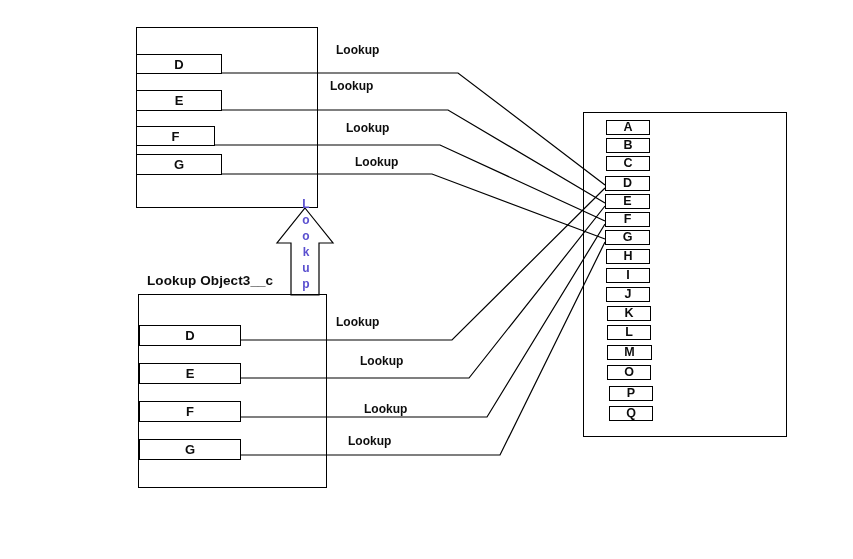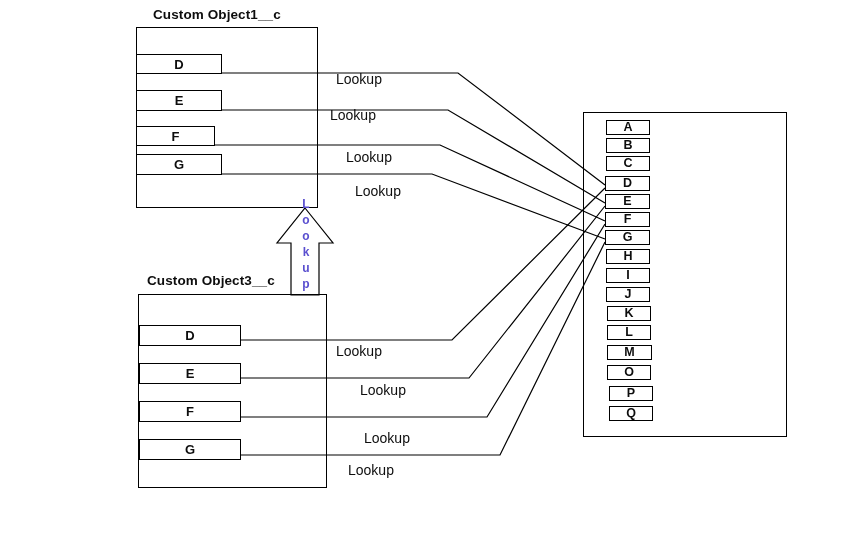--- a/index.html
+++ b/index.html
@@ -53,26 +53,25 @@
     font-size: 13px;
     color: #0d0d0d;
     z-index: 3;
     line-height: 1;
   }
   .field.small {
     font-size: 12.5px;
   }
   .lookup-label {
     position: absolute;
-    font-weight: normal;
-    font-size: 14px;
+    font-weight: bold;
+    font-size: 12px;
     color: #0d0d0d;
     white-space: nowrap;
     z-index: 4;
-    margin-top: 28px;
   }
   .v-arrow-text {
     position: absolute;
     z-index: 5;
     display: flex;
     flex-direction: column;
     align-items: center;
     font-weight: bold;
     font-size: 12px;
     color: #5a4fcf;
@@ -104,37 +103,36 @@
       <path d="M241,417 L487,417 L605,224"></path>
 
       <path d="M241,455 L500,455 L605,242"></path>
     </g>
 
     <g stroke="#000000" stroke-width="1.2" fill="#ffffff">
       <path d="M305,208 L333,243 L319,243 L319,295 L291,295 L291,243 L277,243 Z"></path>
     </g>
   </svg>
 
-  <div class="obj-title" style="left:153px; top:7px;">Custom Object1__c</div>
   <div class="obj-box" style="left:136px; top:27px; width:182px; height:181px;"></div>
 
   <div class="field" style="left:136px; top:54px; width:86px; height:20px;">
     <span>D</span>
   </div>
   <div class="field" style="left:136px; top:90px; width:86px; height:21px;">
     <span>E</span>
   </div>
   <div class="field" style="left:136px; top:126px; width:79px; height:20px;">
     <span>F</span>
   </div>
   <div class="field" style="left:136px; top:154px; width:86px; height:21px;">
     <span>G</span>
   </div>
 
-  <div class="obj-title" style="left:147px; top:273px;">Custom Object3__c</div>
+  <div class="obj-title" style="left:147px; top:273px;">Lookup Object3__c</div>
   <div class="obj-box" style="left:138px; top:294px; width:189px; height:194px;"></div>
 
   <div class="field" style="left:139px; top:325px; width:102px; height:21px;">
     <span>D</span>
   </div>
   <div class="field" style="left:139px; top:363px; width:102px; height:21px;">
     <span>E</span>
   </div>
   <div class="field" style="left:139px; top:401px; width:102px; height:21px;">
     <span>F</span>

